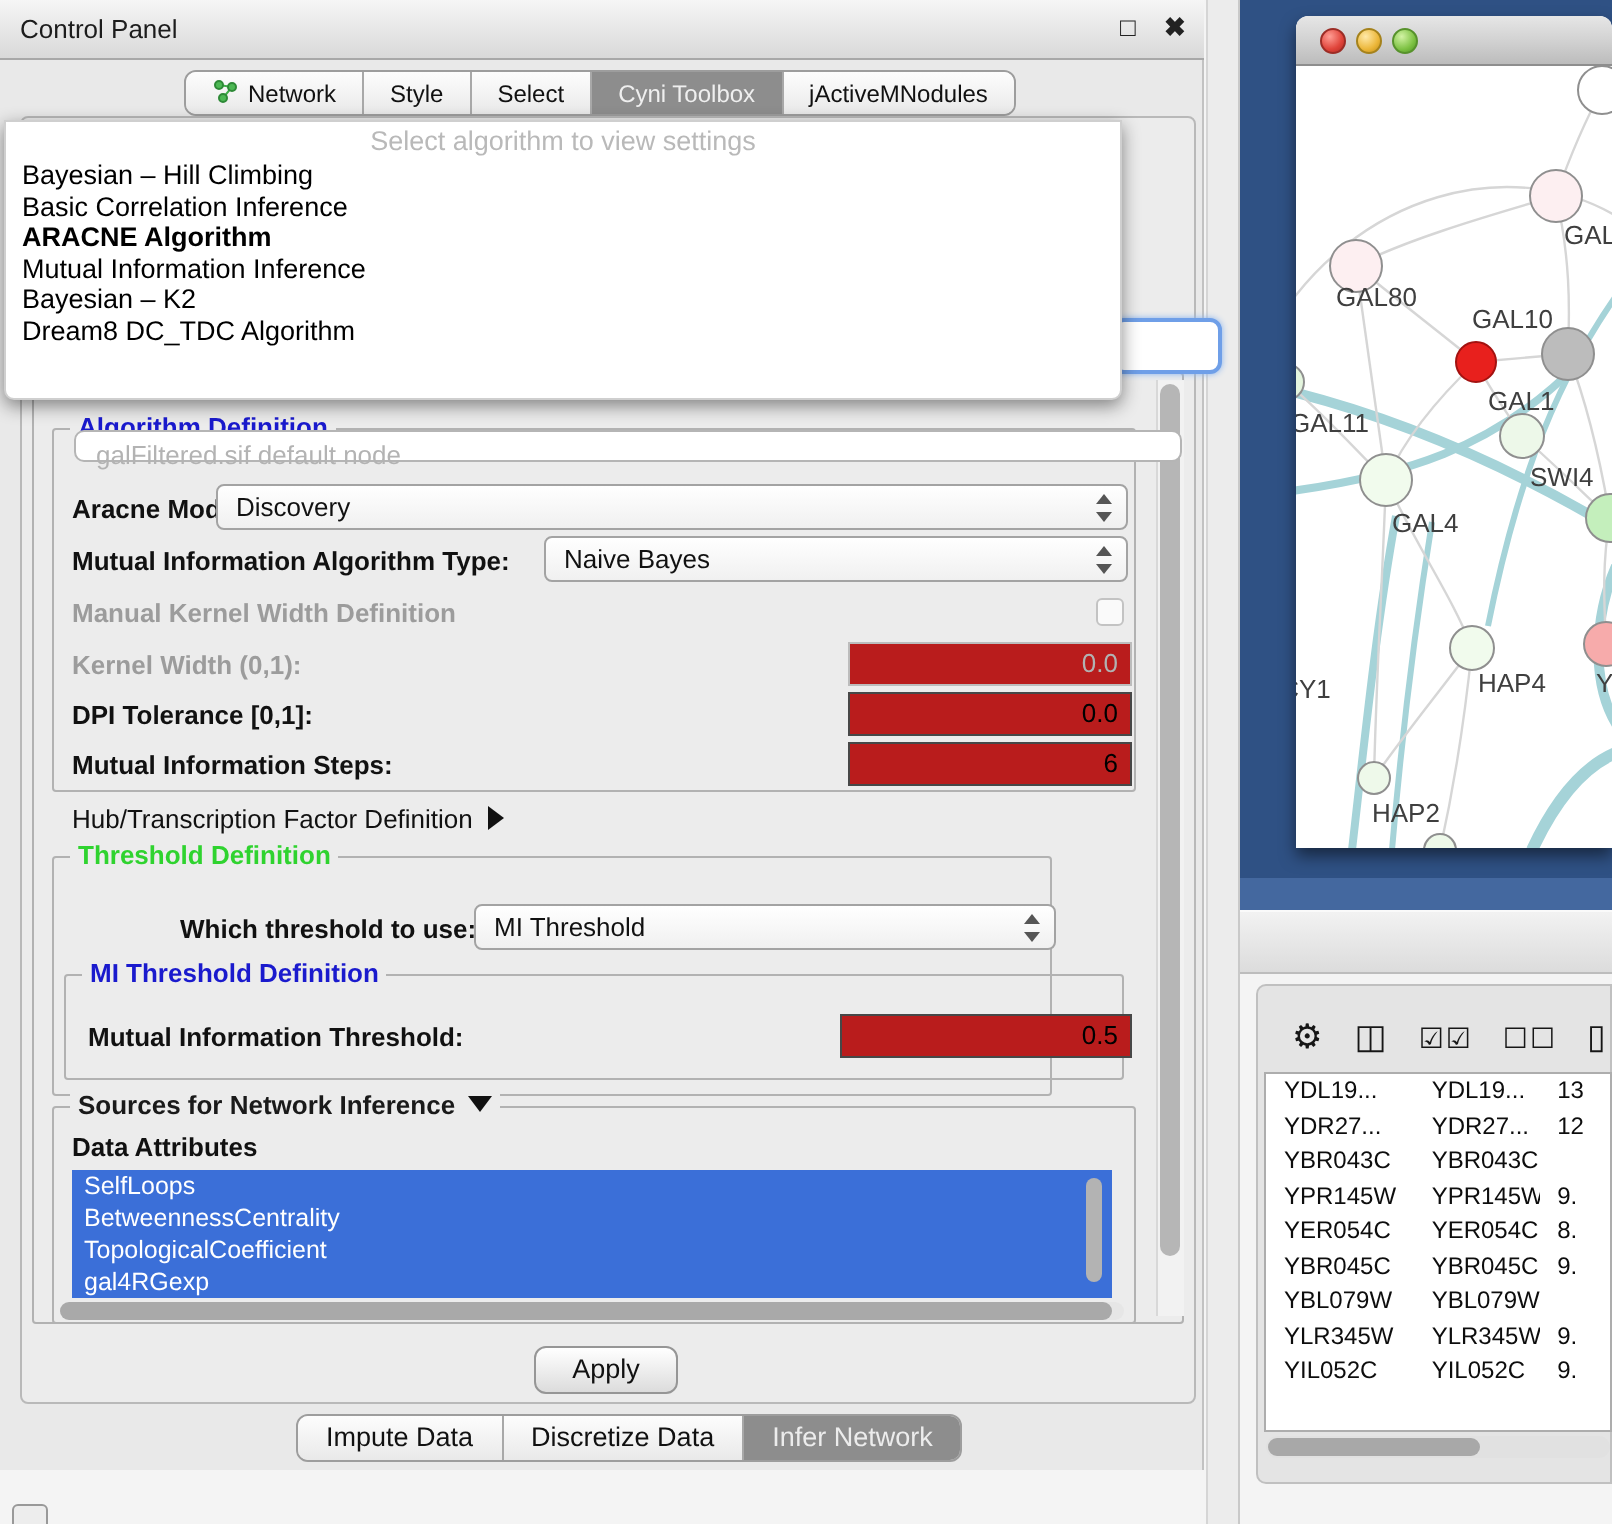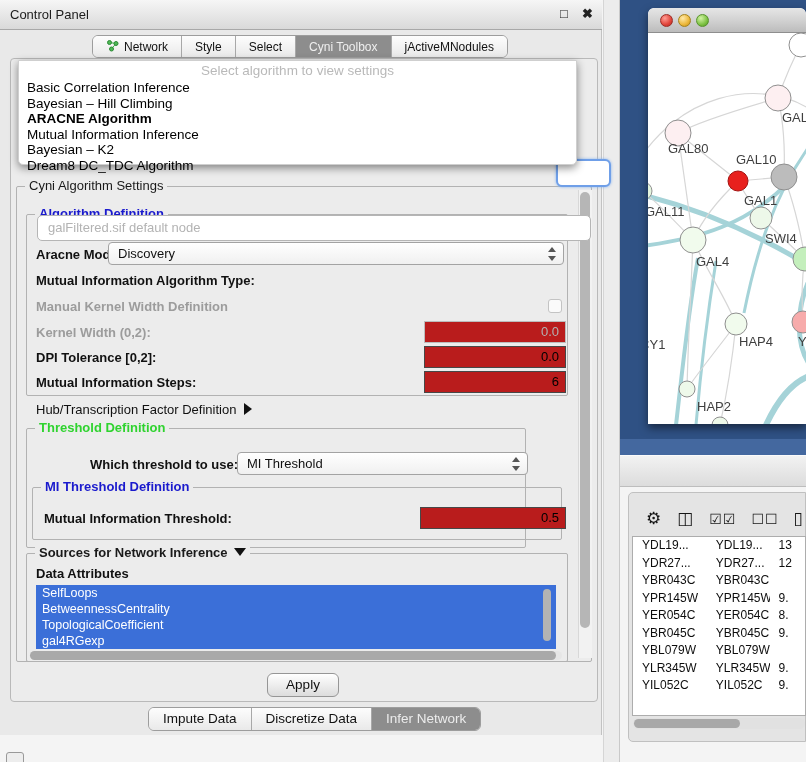--- a/index.html
+++ b/index.html
@@ -26,29 +26,29 @@
   .tab { display:flex; align-items:center; gap:5px; padding:0 13px; font-size:12px;
     background:linear-gradient(#fdfdfd,#e9e9e9); border-right:1px solid #a8a8a8; color:#111; }
   .tab:last-child { border-right:none; }
   .tab.selected { background:#8d8d8d; color:#efefef; }
 
   
   #cp-content { left:10px; top:58px; width:588px; height:644px;
     border:1px solid #b9b9b9; border-radius:4px; background:#ececec; }
 
   
-  #algo-dropdown { left:18px; top:60px; width:559px; height:105px; background:#ffffff;
+  #algo-dropdown { left:2px; top:60px; width:559px; height:140px; background:#ffffff;
     border:1px solid #cfcfcf; border-radius:0 0 5px 5px;
     box-shadow:0 3px 9px rgba(0,0,0,0.45); z-index:6; }
   #algo-placeholder { text-align:center; color:#b9b9b9; font-size:13.5px; padding-top:2px; height:19px; }
   .algo-item { height:15.5px; line-height:15.5px; padding-left:8px; font-size:13.5px; color:#000; white-space:nowrap; }
   .algo-item.bold { font-weight:bold; }
 
   
-  #hidden-combo { left:26px; top:156px; width:554px; height:26px; background:#fff;
+  #hidden-combo { left:26px; top:156px; width:554px; height:16px; background:#fff;
     border:1px solid #b5b5b5; border-radius:5px; color:#b3b3b3; line-height:24px; padding-left:10px; z-index:1; }
   #hidden-combo-focus { left:545px; top:100px; width:55px; height:28px; background:#fff;
     border:2px solid #6f9fe8; border-radius:6px; box-shadow:0 0 3px #86b2ef; z-index:1; }
 
   
   .fieldset { position:absolute; border:1px solid #b2b2b2; border-radius:2px; }
   .legend { position:absolute; top:-9px; left:8px; background:#ececec; padding:0 4px;
     font-size:13px; white-space:nowrap; }
   .legend.blue { color:#1a1acd; font-weight:bold; }
   .legend.green { color:#2fd32f; font-weight:bold; }
@@ -204,28 +204,32 @@
       <span class="legend blue">Algorithm Definition</span>
     </div>
 
     <span class="lbl" style="left:36px; top:247px;">Aracne Mode:</span>
     <div class="combo" style="left:108px; top:242px; width:456px;">
       <span>Discovery</span>
       <span class="stepper"></span>
     </div>
 
     <span class="lbl" style="left:36px; top:273px;">Mutual Information Algorithm Type:</span>
+    <div class="combo" style="left:272px; top:268px; width:292px;">
+      <span>Naive Bayes</span>
+      <span class="stepper"></span>
+    </div>
 
     <span class="lbl dim" style="left:36px; top:299px;">Manual Kernel Width Definition</span>
     <span class="checkbox" style="left:548px; top:299px;"></span>
 
-    <span class="lbl dim" style="left:36px; top:325px;">Kernel Width (0,2):</span>
+    <span class="lbl dim" style="left:36px; top:325px;">Kernel Width (0,1):</span>
     <div class="tinput dim" style="left:424px; top:321px; width:142px;">0.0</div>
 
-    <span class="lbl" style="left:36px; top:350px;">DPI Tolerance [0,2]:</span>
+    <span class="lbl" style="left:36px; top:350px;">DPI Tolerance [0,1]:</span>
     <div class="tinput" style="left:424px; top:346px; width:142px;">0.0</div>
 
     <span class="lbl" style="left:36px; top:375px;">Mutual Information Steps:</span>
     <div class="tinput" style="left:424px; top:371px; width:142px;">6</div>
 
     <span class="lbl plain" style="left:36px; top:402px;">
       <span>Hub/Transcription Factor Definition</span><span class="tri-right"></span>
     </span>
 
     <div id="fs-threshold" class="fieldset">
@@ -269,22 +273,22 @@
     <div id="apply-btn" class="abs">Apply</div>
 
     <div id="bottom-tabs" class="abs">
         <div class="btab">Impute Data</div>
         <div class="btab">Discretize Data</div>
         <div class="btab selected">Infer Network</div>
       </div>
 
     <div id="algo-dropdown" class="abs">
       <div id="algo-placeholder">Select algorithm to view settings</div>
-    <div class="algo-item">Basic Correlation Inference</div>
-        <div class="algo-item">Bayesian – Hill Climbing</div>
+    <div class="algo-item">Bayesian – Hill Climbing</div>
+        <div class="algo-item">Basic Correlation Inference</div>
         <div class="algo-item bold">ARACNE Algorithm</div>
         <div class="algo-item">Mutual Information Inference</div>
         <div class="algo-item">Bayesian – K2</div>
         <div class="algo-item">Dream8 DC_TDC Algorithm</div>
       </div>
   </div>
 
   <div id="splitter" class="abs">
     
   </div>
@@ -343,21 +347,21 @@
           <span class="net-label" style="left: 134px; top: 77px;">GAL</span>
           <span class="net-label" style="left: 20px; top: 108px;">GAL80</span>
           <span class="net-label" style="left: 88px; top: 119px;">GAL10</span>
           <span class="net-label" style="left: 96px; top: 160px;">GAL1</span>
           <span class="net-label" style="left: -3px; top: 171px;">GAL11</span>
           <span class="net-label" style="left: 117px; top: 198px;">SWI4</span>
           <span class="net-label" style="left: 48px; top: 221px;">GAL4</span>
           <span class="net-label" style="left: -18px; top: 304px;">GCY1</span>
           <span class="net-label" style="left: 91px; top: 301px;">HAP4</span>
           <span class="net-label" style="left: 150px; top: 301px;">Y</span>
-          <span class="net-label" style="left: 49px; top: 366px;">HAP2</span>
+          <span class="net-label" style="left: 38px; top: 366px;">HAP2</span>
         </div>
     </div>
   </div>
 
   <div id="table-panel-title-bar" class="abs">
     
   </div>
   <div id="table-panel-body" class="abs"></div>
   <div id="table-toolbar" class="abs">
       <span class="tb-icon">⚙</span>

